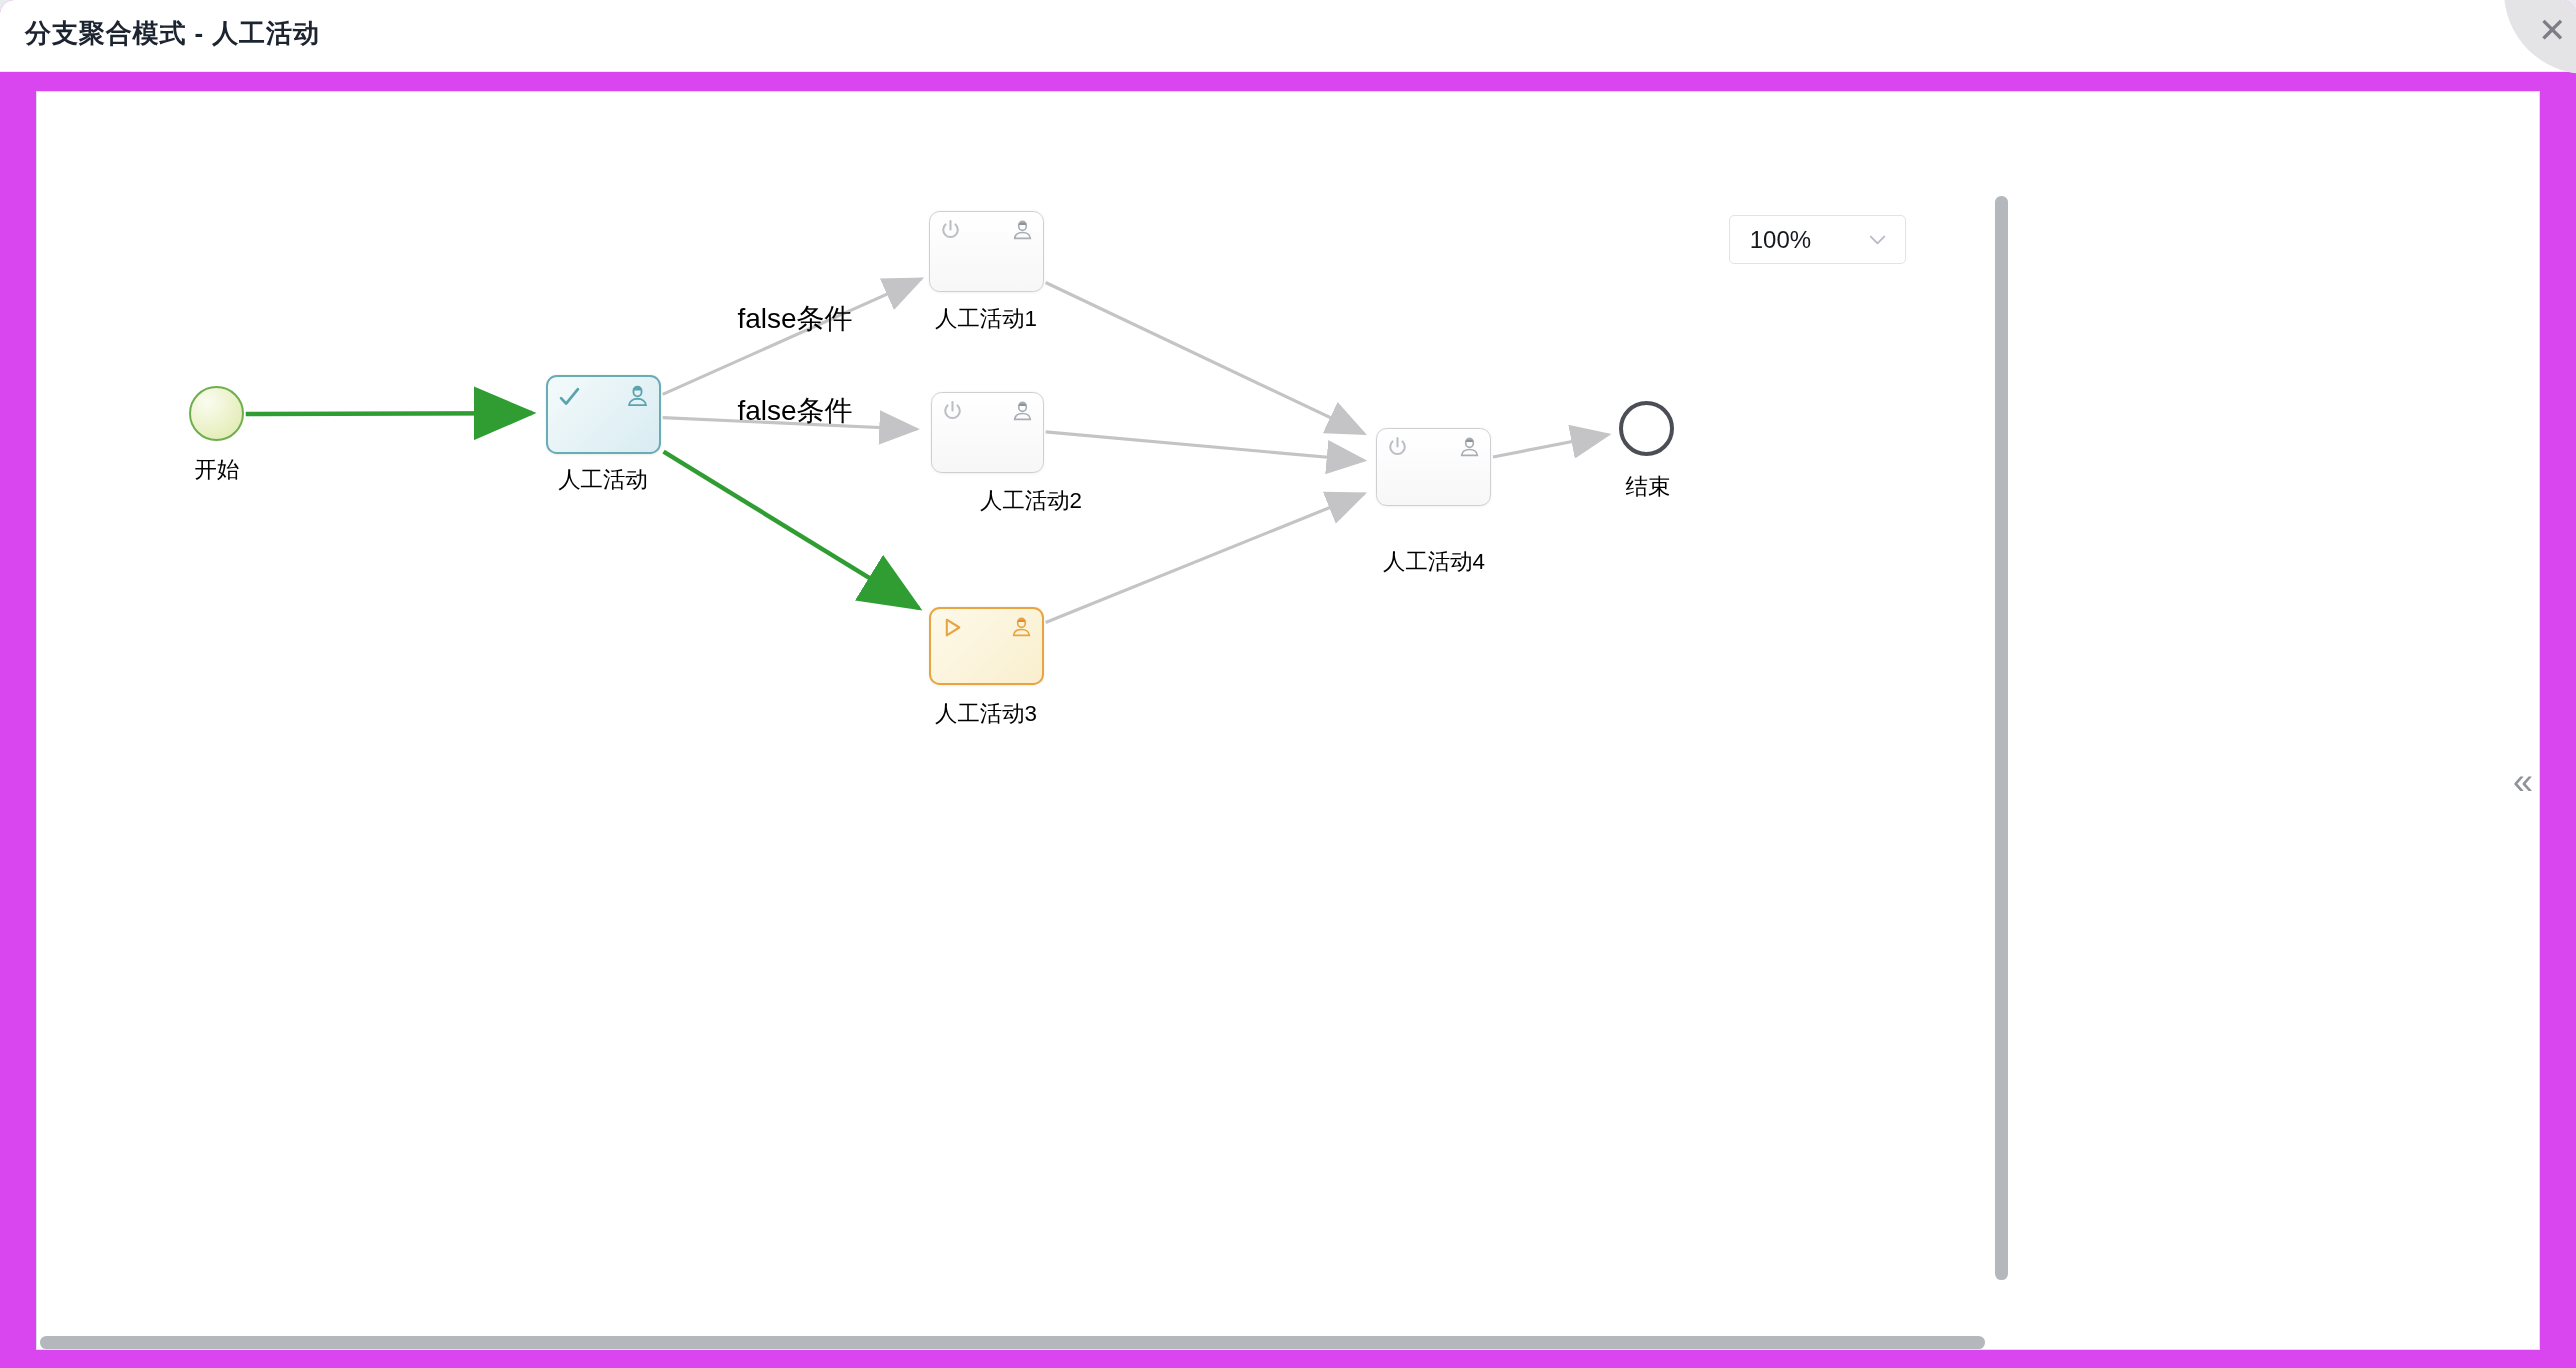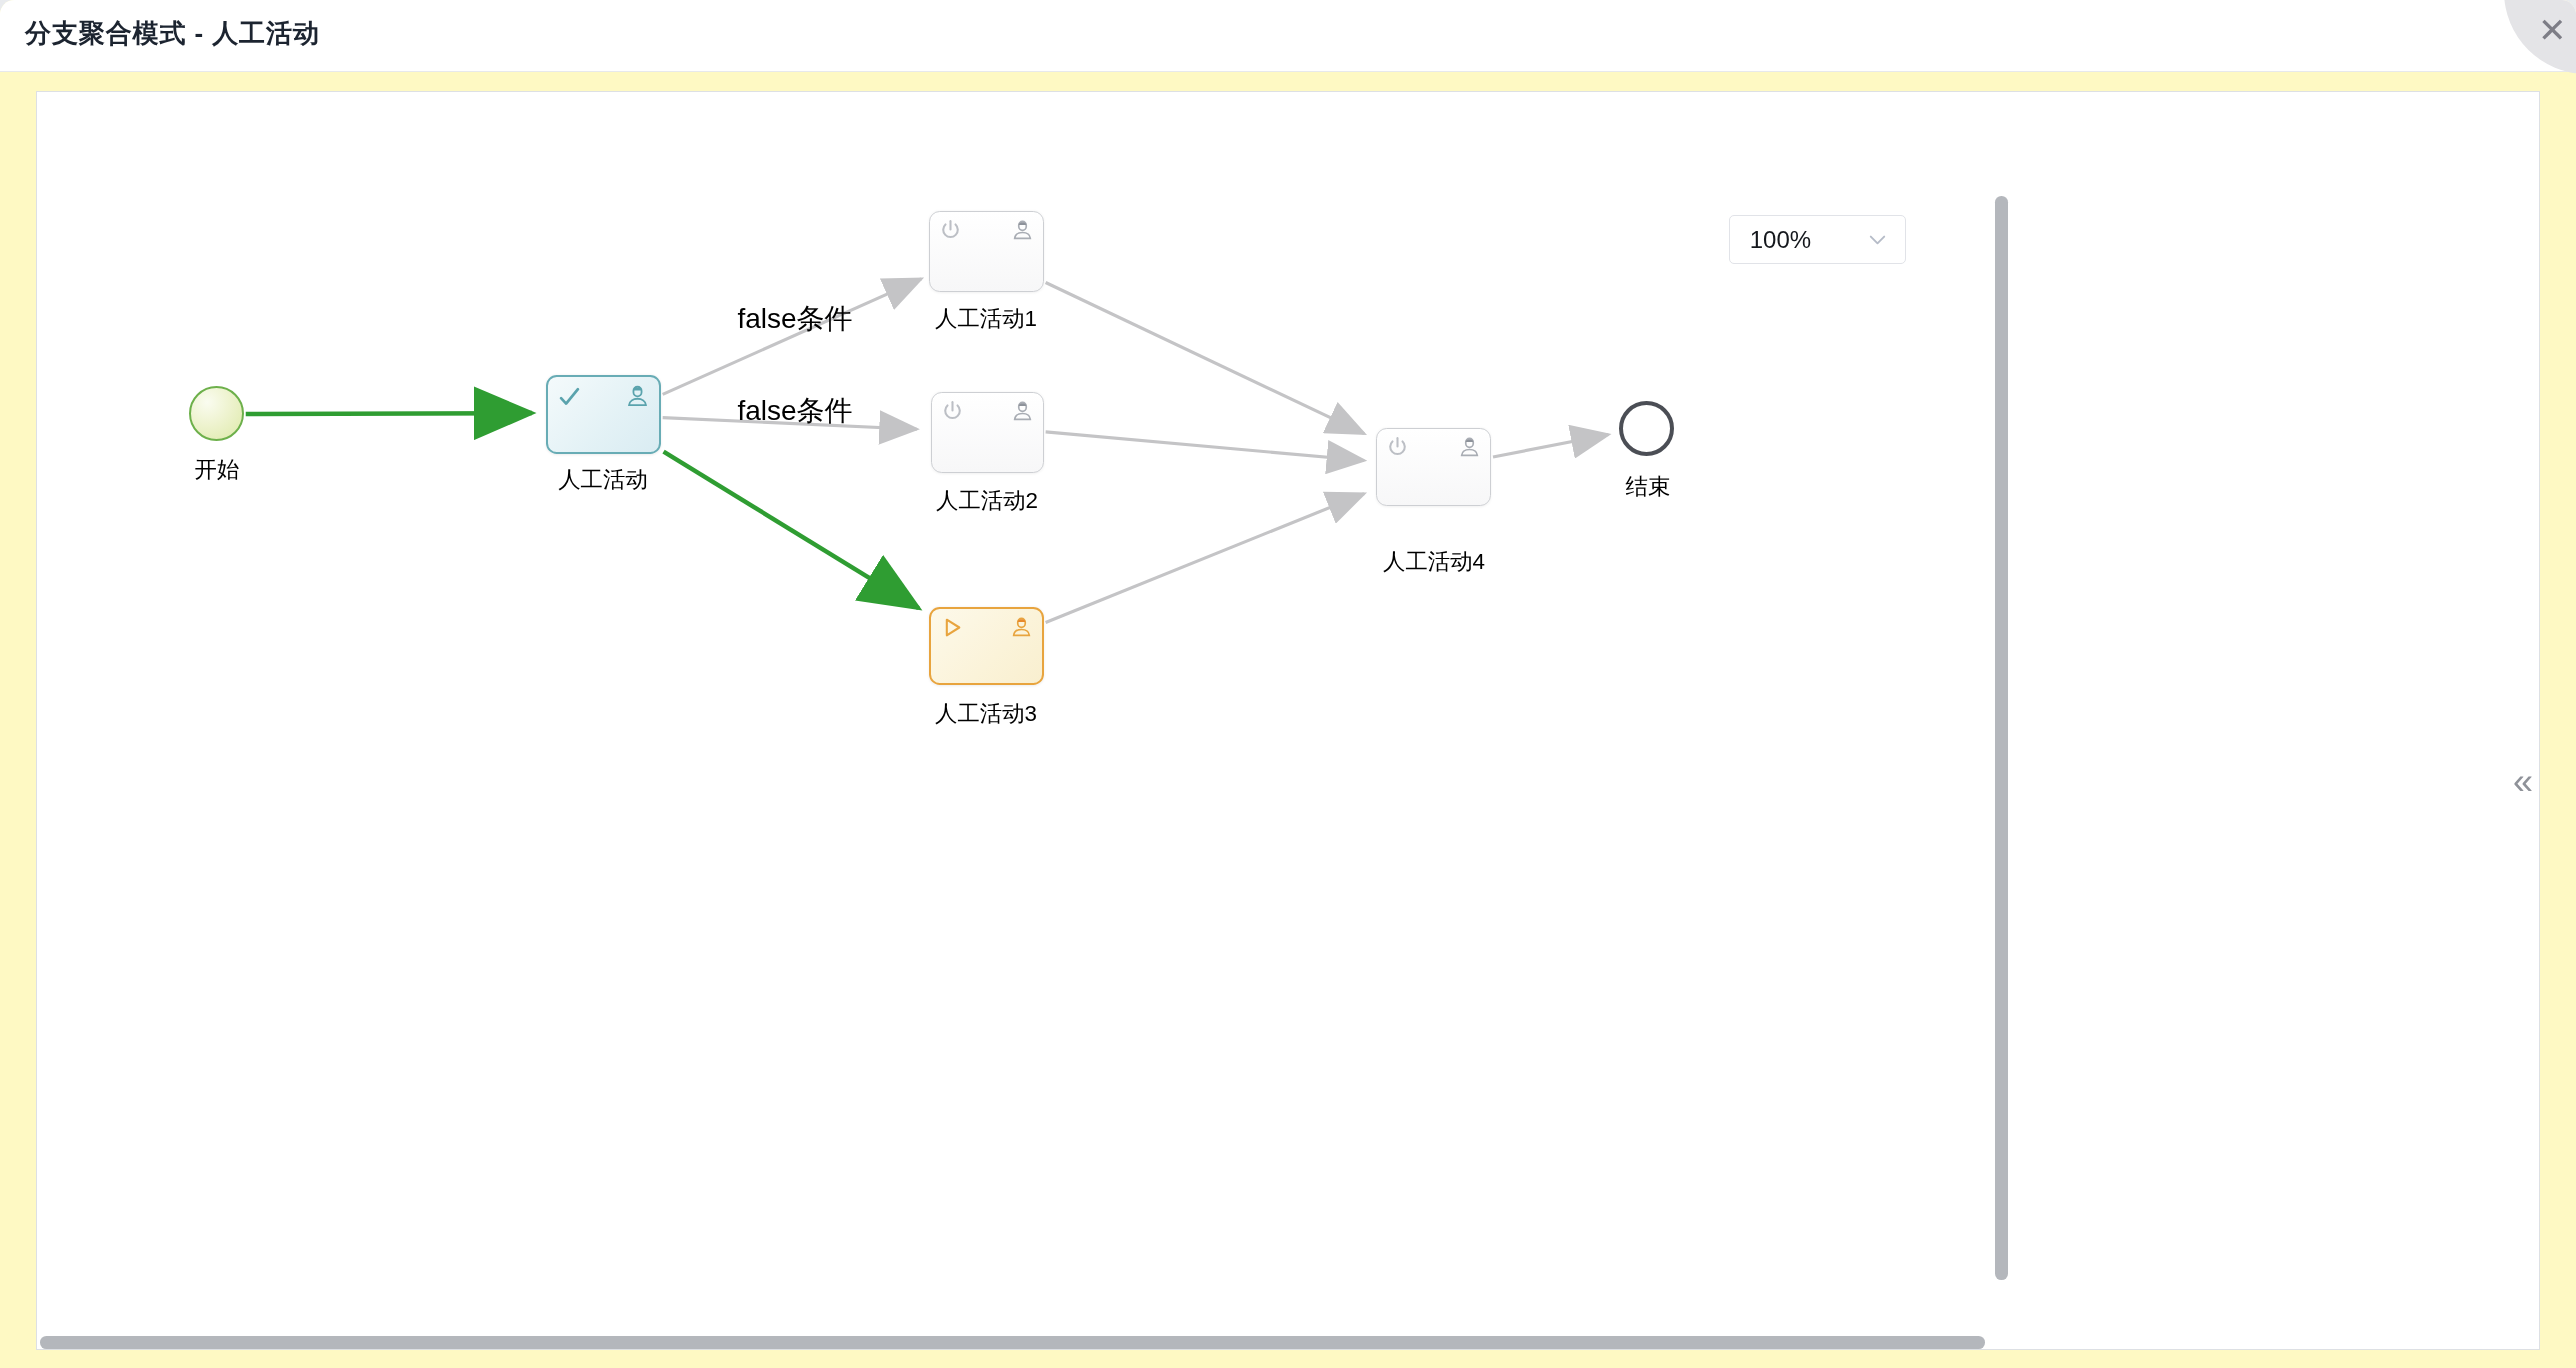--- a/index.html
+++ b/index.html
@@ -1,17 +1,17 @@
 <!DOCTYPE html>
 <html style="font-size:14.3px"><head>
 <meta charset="utf-8">
 <style>
   * { margin:0; padding:0; box-sizing:border-box; }
   html,body { width:2576px; height:1368px; background:#e9ebee; font-family:"Liberation Sans","DejaVu Sans",sans-serif; }
-  .page { position:relative; width:2576px; height:1368px; background:#fef9c3; border-radius:14.3px 14.3px 0 0; overflow:hidden; }
+  .page { position:relative; width:2576px; height:1368px; background:#d946ef; border-radius:14.3px 14.3px 0 0; overflow:hidden; }
 
   
   .titlebar { position:absolute; left:0; top:0; width:100%; height:72px; border-bottom:0.9px solid #e7e9ec; background:#fff; }
   .title { position:absolute; left:25px; top:16px; font-size:26px; font-weight:700; color:#1c2430; letter-spacing:0.9px; }
   .close-btn { position:absolute; left:2504px; top:-91px; width:165px; height:165px; border-radius:50%; background:#e4e4e7; cursor:pointer; }
   .close-x { position:absolute; left:34px; top:104px; font-size:34px; color:#7d7d86; line-height:1; }
 
   
   .container { position:absolute; left:36px; top:91px; width:2504px; height:1259px; border:0.9px solid #dde0e4; background:#fff; }
   .tabstrip { position:absolute; left:0; top:0; width:100%; height:100px; border-bottom:0.9px solid #dde0e4; display:flex; }
@@ -141,21 +141,21 @@
             </svg>
         </span>
         <span class="ic-tr">
           <svg width="25" height="25" viewBox="0 0 24 24">
               <path d="M12 4.2a3.6 3.6 0 0 1 3.6 3.6v1.4a3.6 3.6 0 0 1-7.2 0V7.8A3.6 3.6 0 0 1 12 4.2z" fill="none" stroke="#a9adb4" stroke-width="1.6"></path>
               <path d="M8.6 6.6c.6-2.2 6.2-2.2 6.8 0l.2 1H8.4z" fill="#8e939b"></path>
               <path d="M4.5 20.5c.4-3.6 3.6-5.6 7.5-5.6s7.1 2 7.5 5.6z" fill="none" stroke="#a9adb4" stroke-width="1.6"></path>
             </svg>
         </span>
       </div>
-      <div class="node-label" style="left:950px; top:292px;">人工活动2</div>
+      <div class="node-label" style="left:994px; top:292px;">人工活动2</div>
 
       <div id="t-act3" class="task run">
         <span class="ic-tl">
           <svg width="25" height="25" viewBox="0 0 24 24" fill="none" stroke="#e8a43e" stroke-width="2" stroke-linejoin="round">
               <path d="M7.5 4.5l12 7.5-12 7.5z"></path>
             </svg>
         </span>
         <span class="ic-tr">
           <svg width="25" height="25" viewBox="0 0 24 24">
               <path d="M12 4.2a3.6 3.6 0 0 1 3.6 3.6v1.4a3.6 3.6 0 0 1-7.2 0V7.8A3.6 3.6 0 0 1 12 4.2z" fill="none" stroke="#e8a43e" stroke-width="1.6"></path>

